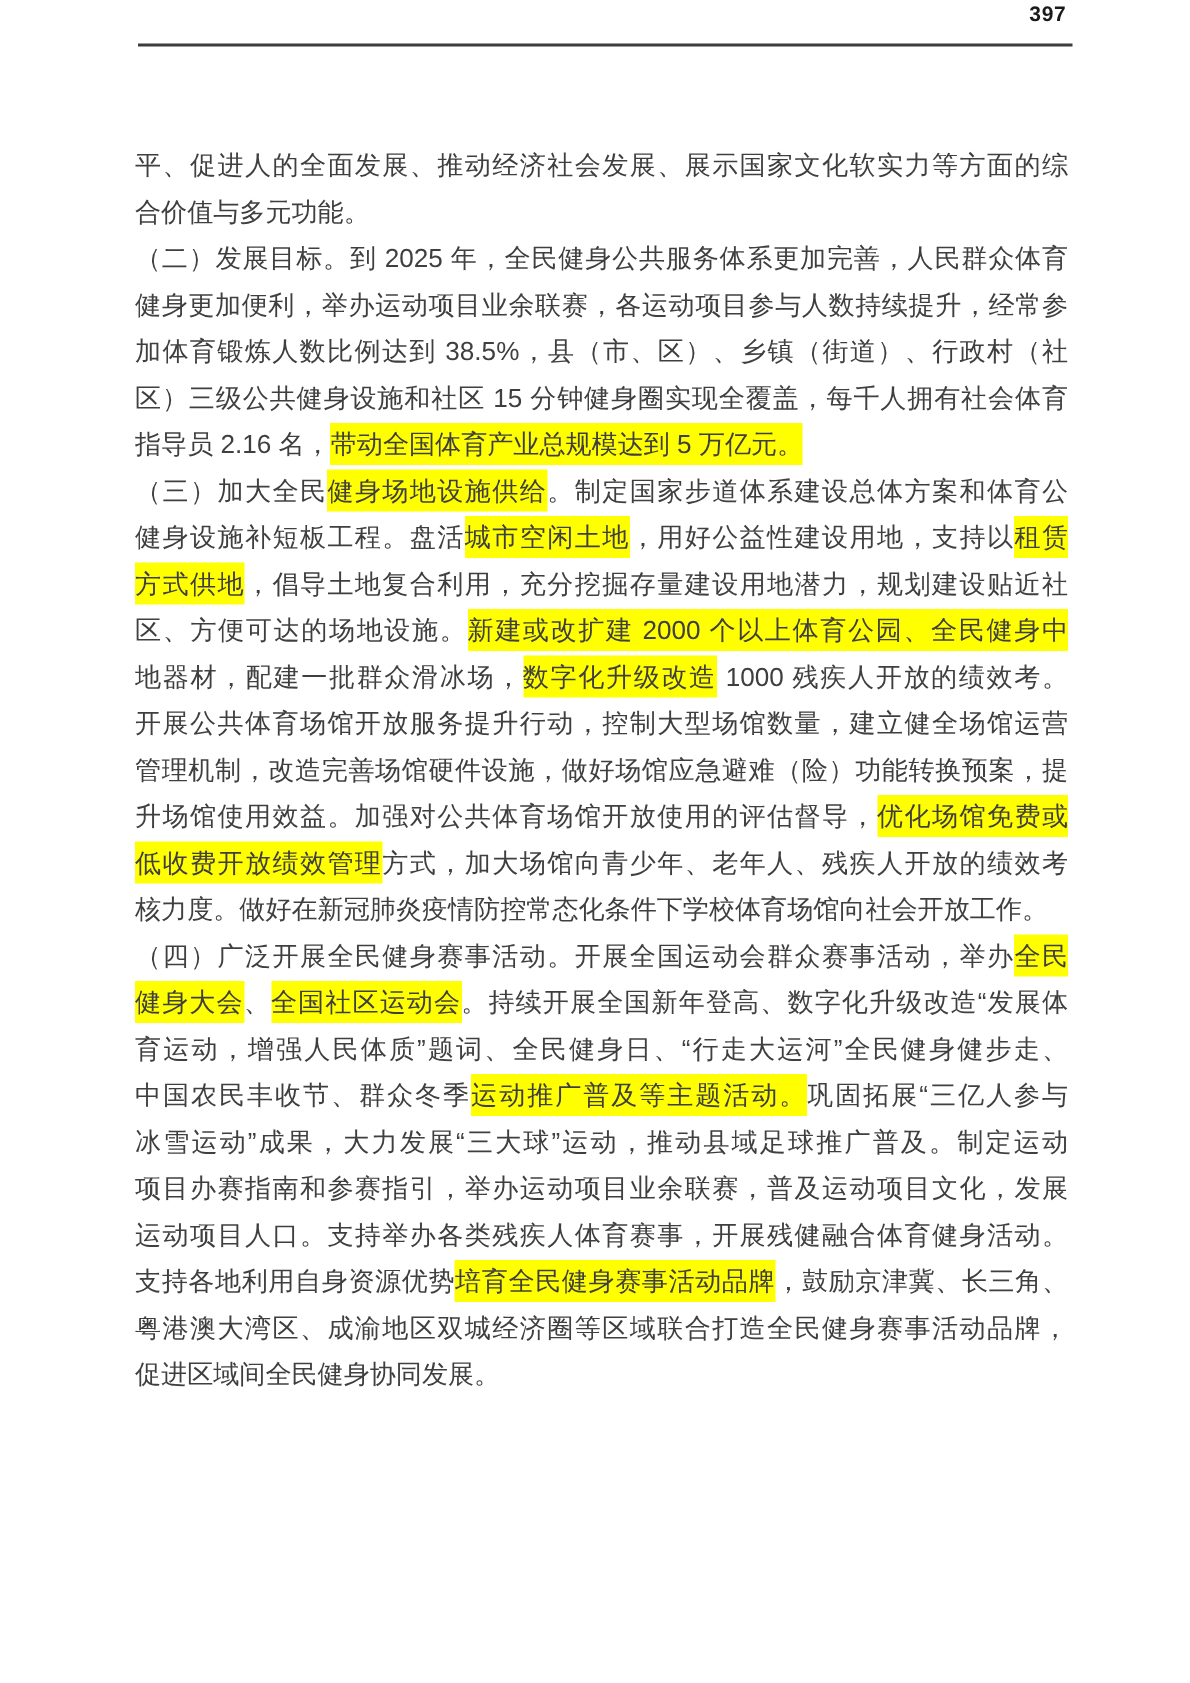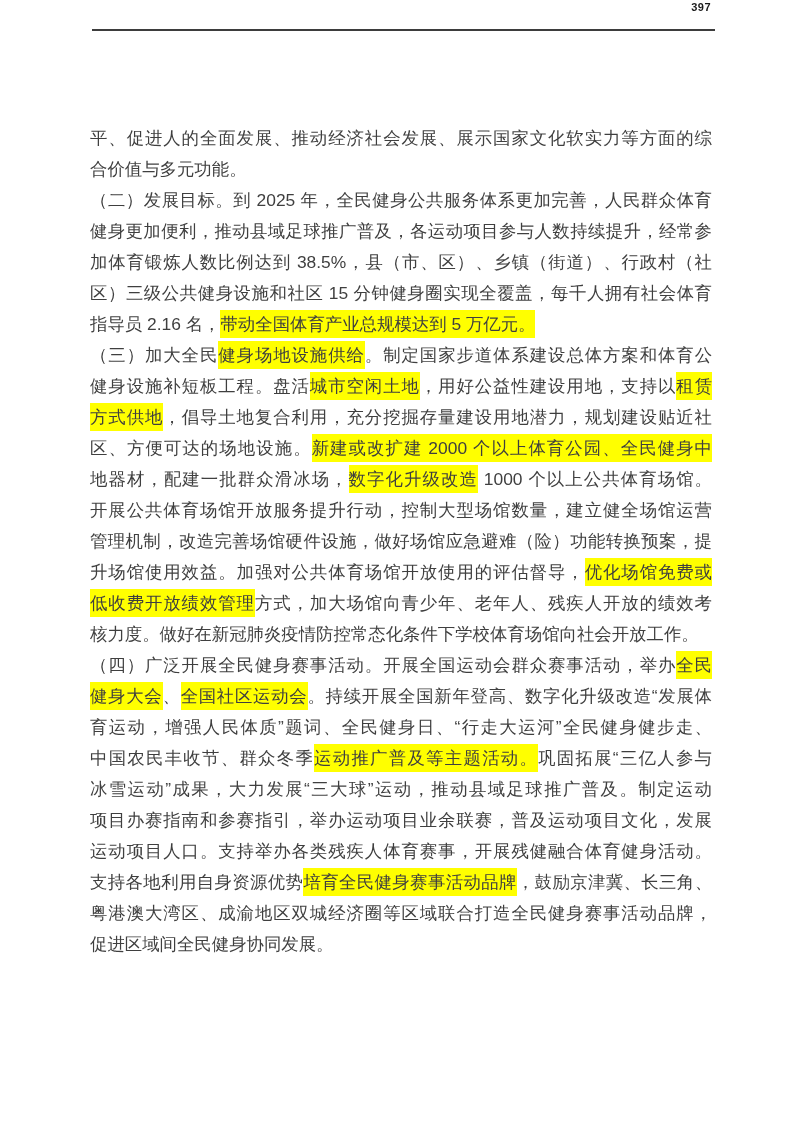--- a/index.html
+++ b/index.html
@@ -7,42 +7,41 @@
     width: 793px; height: 1122px;
     background: #ffffff;
     position: relative;
     overflow: hidden;
     font-family: "Liberation Sans", sans-serif;
   }
   .page-number {
     position: absolute;
     top: 1px;
     right: 82px;
-    font-size: 11px;
+    font-size: 14px;
     font-weight: 700;
     color: var(--text-strong, #1a1a1a);
     letter-spacing: 0.5px;
   }
   .header-rule {
     position: absolute;
     top: 29px;
     left: 92px;
     width: 623px;
     height: 2px;
     background: var(--rule, #3d3d3d);
   }
   .text-body {
     position: absolute;
     left: 90px;
     top: 95px;
     width: 622px;
     font-size: 17.4px;
     line-height: 31px;
     color: var(--text, #3f3f3f);
-    margin-top: 28px;
   }
   .paragraph { margin: 0; }
   .line {
     text-align: justify;
     text-align-last: justify;
   }
   .line.para-end {
     text-align-last: left;
   }
   .hl {
@@ -58,31 +57,31 @@
   <div class="header-rule"></div>
 </div>
 
 <div class="text-body" id="text-body">
     <div class="paragraph">
       <div class="line"><span class="">平、促进人的全面发展、推动经济社会发展、展示国家文化软实力等方面的综</span></div>
       <div class="line para-end"><span class="">合价值与多元功能。</span></div>
     </div>
     <div class="paragraph">
       <div class="line"><span class="">（二）发展目标。到 2025 年，全民健身公共服务体系更加完善，人民群众体育</span></div>
-      <div class="line"><span class="">健身更加便利，推动县域足球推广普及，各运动项目参与人数持续提升，经常参</span></div>
+      <div class="line"><span class="">健身更加便利，举办运动项目业余联赛，各运动项目参与人数持续提升，经常参</span></div>
       <div class="line"><span class="">加体育锻炼人数比例达到 38.5%，县（市、区）、乡镇（街道）、行政村（社</span></div>
       <div class="line"><span class="">区）三级公共健身设施和社区 15 分钟健身圈实现全覆盖，每千人拥有社会体育</span></div>
       <div class="line para-end"><span class="">指导员 2.16 名，</span><span class="hl">带动全国体育产业总规模达到 5 万亿元。</span></div>
     </div>
     <div class="paragraph">
       <div class="line"><span class="">（三）加大全民</span><span class="hl">健身场地设施供给</span><span class="">。制定国家步道体系建设总体方案和体育公</span></div>
       <div class="line"><span class="">健身设施补短板工程。盘活</span><span class="hl">城市空闲土地</span><span class="">，用好公益性建设用地，支持以</span><span class="hl">租赁</span></div>
       <div class="line"><span class="hl">方式供地</span><span class="">，倡导土地复合利用，充分挖掘存量建设用地潜力，规划建设贴近社</span></div>
       <div class="line"><span class="">区、方便可达的场地设施。</span><span class="hl">新建或改扩建 2000 个以上体育公园、全民健身中</span></div>
-      <div class="line"><span class="">地器材，配建一批群众滑冰场，</span><span class="hl">数字化升级改造</span><span class=""> 1000 个以上公共体育场馆。</span></div>
+      <div class="line"><span class="">地器材，配建一批群众滑冰场，</span><span class="hl">数字化升级改造</span><span class=""> 1000 残疾人开放的绩效考。</span></div>
       <div class="line"><span class="">开展公共体育场馆开放服务提升行动，控制大型场馆数量，建立健全场馆运营</span></div>
       <div class="line"><span class="">管理机制，改造完善场馆硬件设施，做好场馆应急避难（险）功能转换预案，提</span></div>
       <div class="line"><span class="">升场馆使用效益。加强对公共体育场馆开放使用的评估督导，</span><span class="hl">优化场馆免费或</span></div>
       <div class="line"><span class="hl">低收费开放绩效管理</span><span class="">方式，加大场馆向青少年、老年人、残疾人开放的绩效考</span></div>
       <div class="line para-end"><span class="">核力度。做好在新冠肺炎疫情防控常态化条件下学校体育场馆向社会开放工作。</span></div>
     </div>
     <div class="paragraph">
       <div class="line"><span class="">（四）广泛开展全民健身赛事活动。开展全国运动会群众赛事活动，举办</span><span class="hl">全民</span></div>
       <div class="line"><span class="hl">健身大会</span><span class="">、</span><span class="hl">全国社区运动会</span><span class="">。持续开展全国新年登高、数字化升级改造“发展体</span></div>
       <div class="line"><span class="">育运动，增强人民体质”题词、全民健身日、“行走大运河”全民健身健步走、</span></div>

